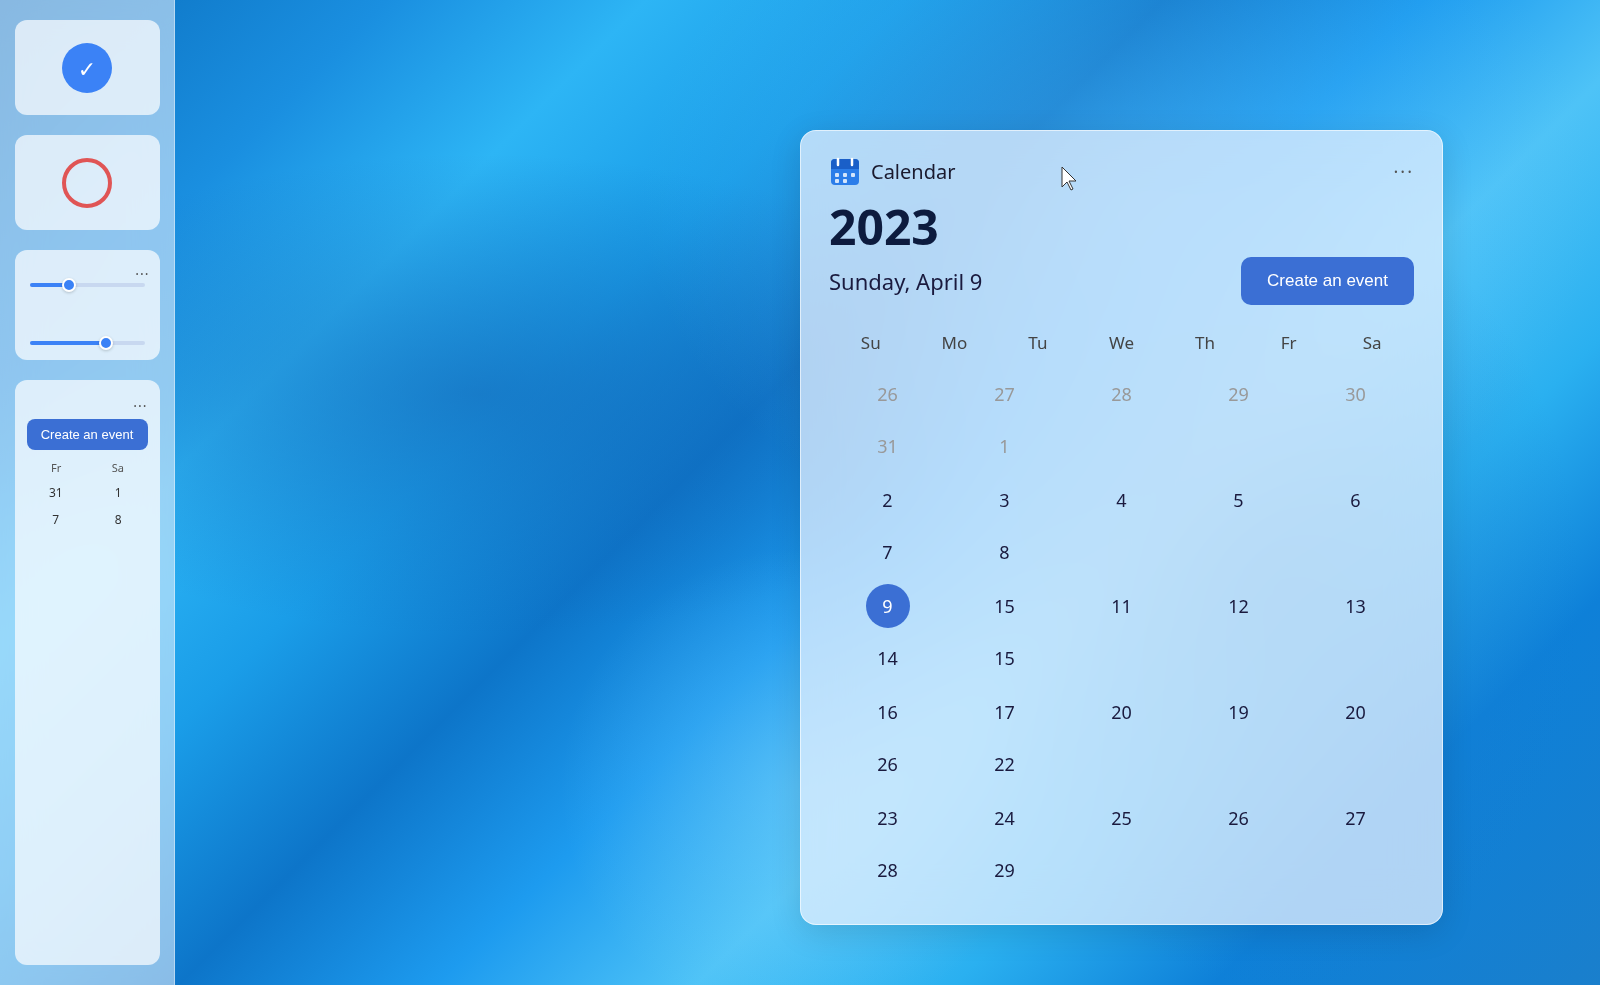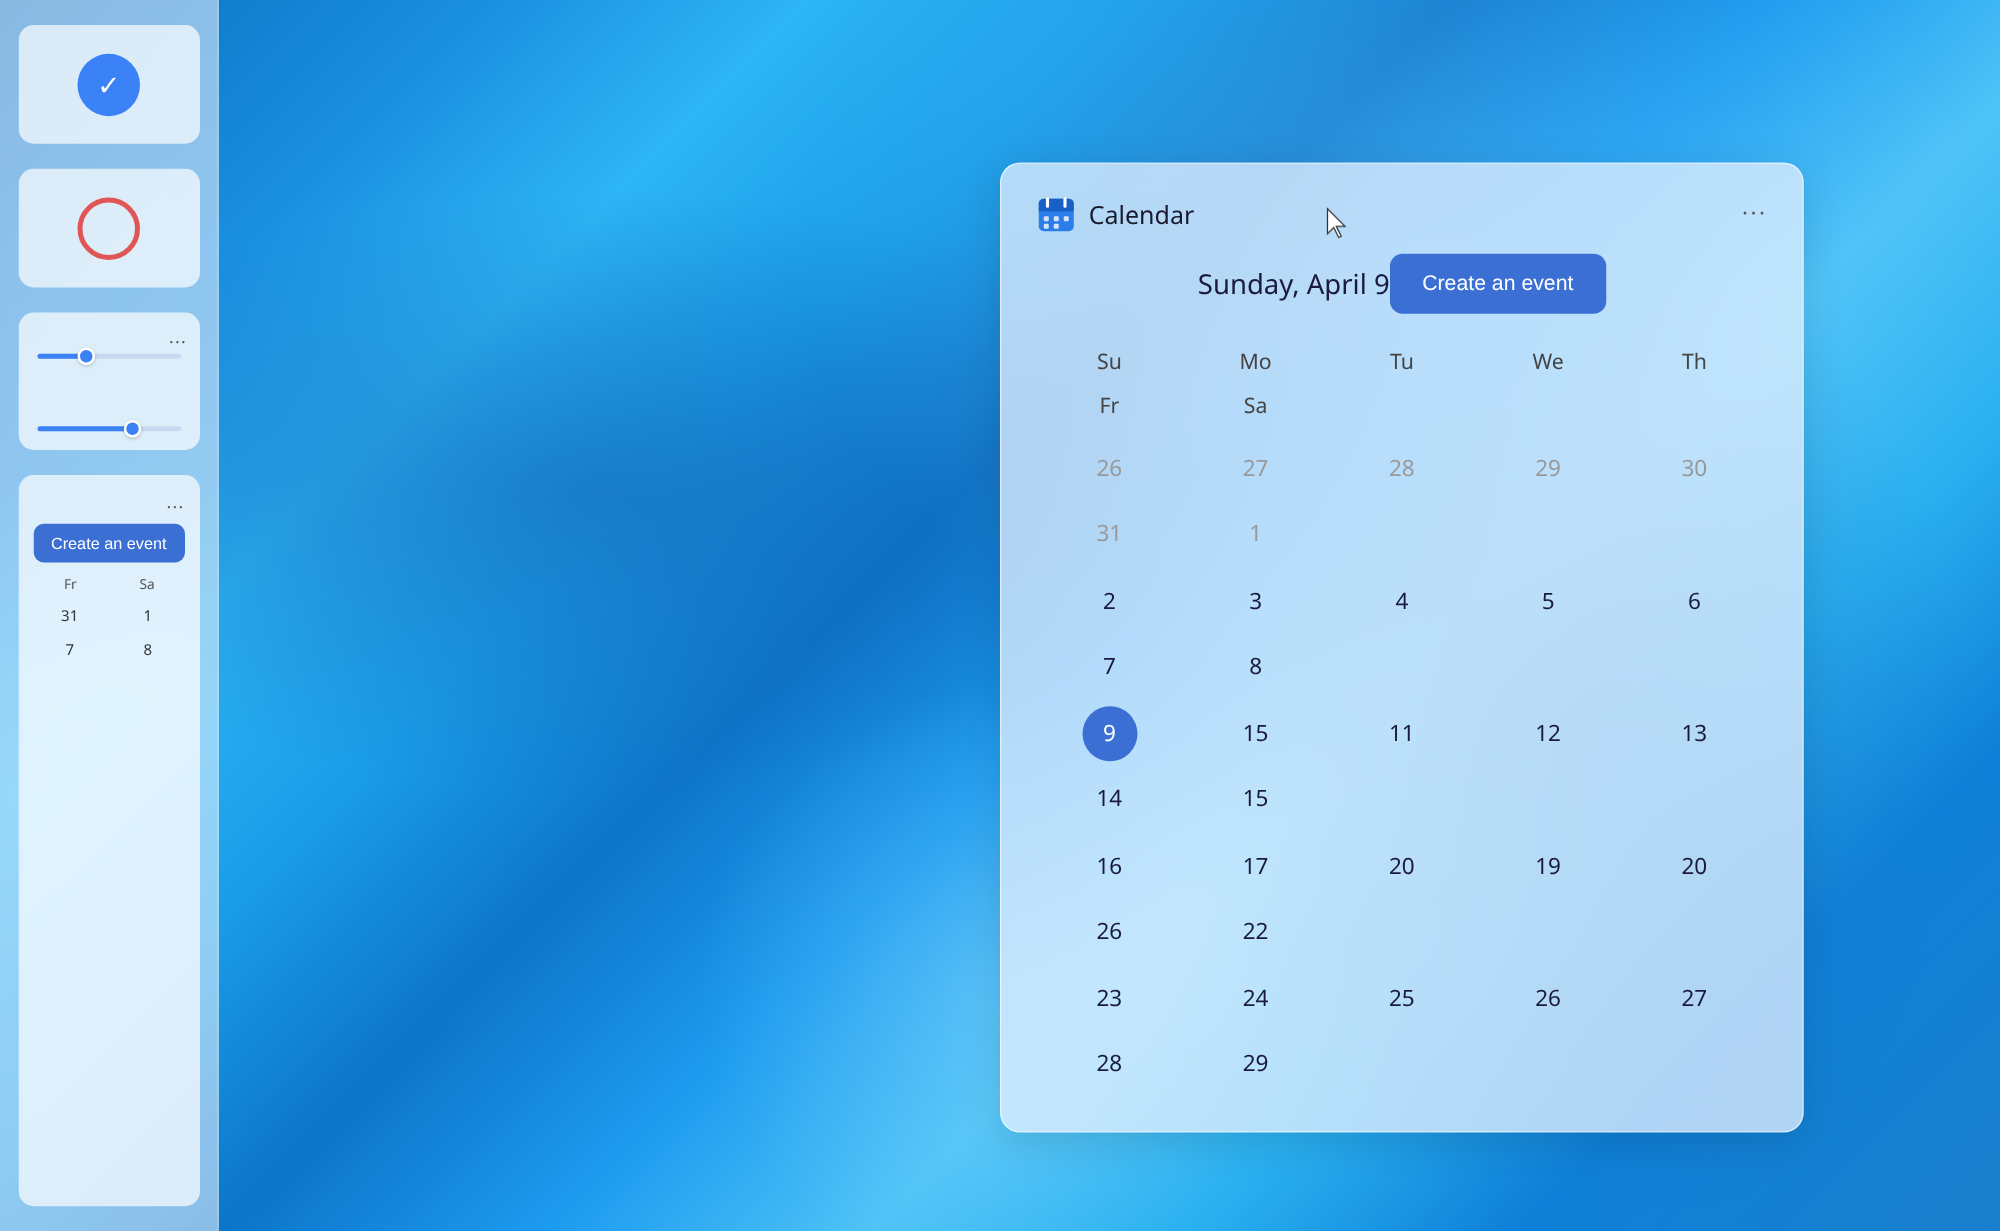--- a/index.html
+++ b/index.html
@@ -278,21 +278,21 @@
     .calendar-year {
       font-size: 48px;
       font-weight: 700;
       color: #0d1b3e;
       line-height: 1;
     }
 
     .calendar-date-row {
       display: flex;
       align-items: center;
-      justify-content: center;
+      justify-content: space-between;
       margin-bottom: 20px;
     }
 
     .calendar-full-date {
       font-size: 22px;
       font-weight: 400;
       color: #1a1a3e;
     }
 
     .create-event-btn {
@@ -306,21 +306,21 @@
       white-space: nowrap;
       font-weight: 400;
     }
 
     .calendar-grid {
       width: 100%;
     }
 
     .calendar-day-headers {
       display: grid;
-      grid-template-columns: repeat(5, 1fr);
+      grid-template-columns: repeat(7, 1fr);
       margin-bottom: 8px;
     }
 
     .day-header {
       text-align: center;
       font-size: 17px;
       color: #444;
       font-weight: 400;
       padding: 6px 0;
     }
@@ -436,20 +436,23 @@
         <rect x="14" y="18" width="4" height="4" rx="1" fill="white" opacity="0.8"></rect>
         <rect x="22" y="18" width="4" height="4" rx="1" fill="white" opacity="0.8"></rect>
         <rect x="6" y="24" width="4" height="4" rx="1" fill="white" opacity="0.8"></rect>
         <rect x="14" y="24" width="4" height="4" rx="1" fill="white" opacity="0.8"></rect>
       </svg>
       <span class="calendar-app-name">Calendar</span>
     </div>
     <span class="calendar-more-dots">···</span>
   </div>
 
+  <div style="margin-bottom: 6px;">
+    <div class="calendar-year">2023</div>
+  </div>
   <div class="calendar-date-row">
     <span class="calendar-full-date">Sunday, April 9</span>
     <button class="create-event-btn">Create an event</button>
   </div>
 
   <div class="calendar-grid">
 
     <div class="calendar-day-headers">
       <div class="day-header">Su</div>
       <div class="day-header">Mo</div>

